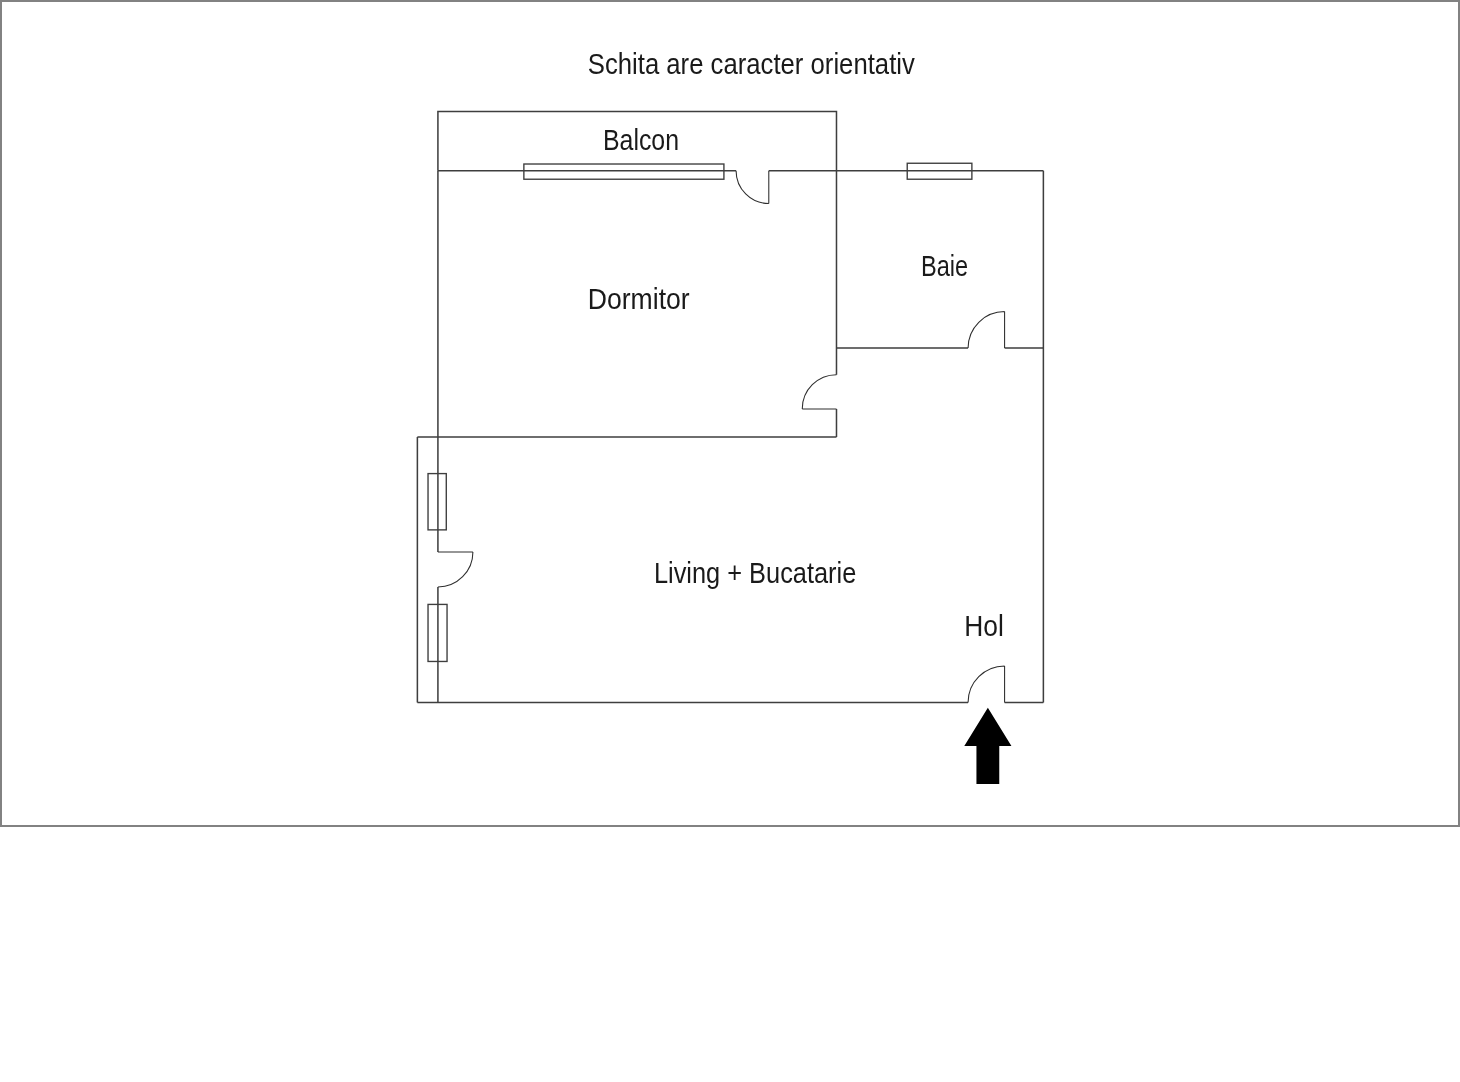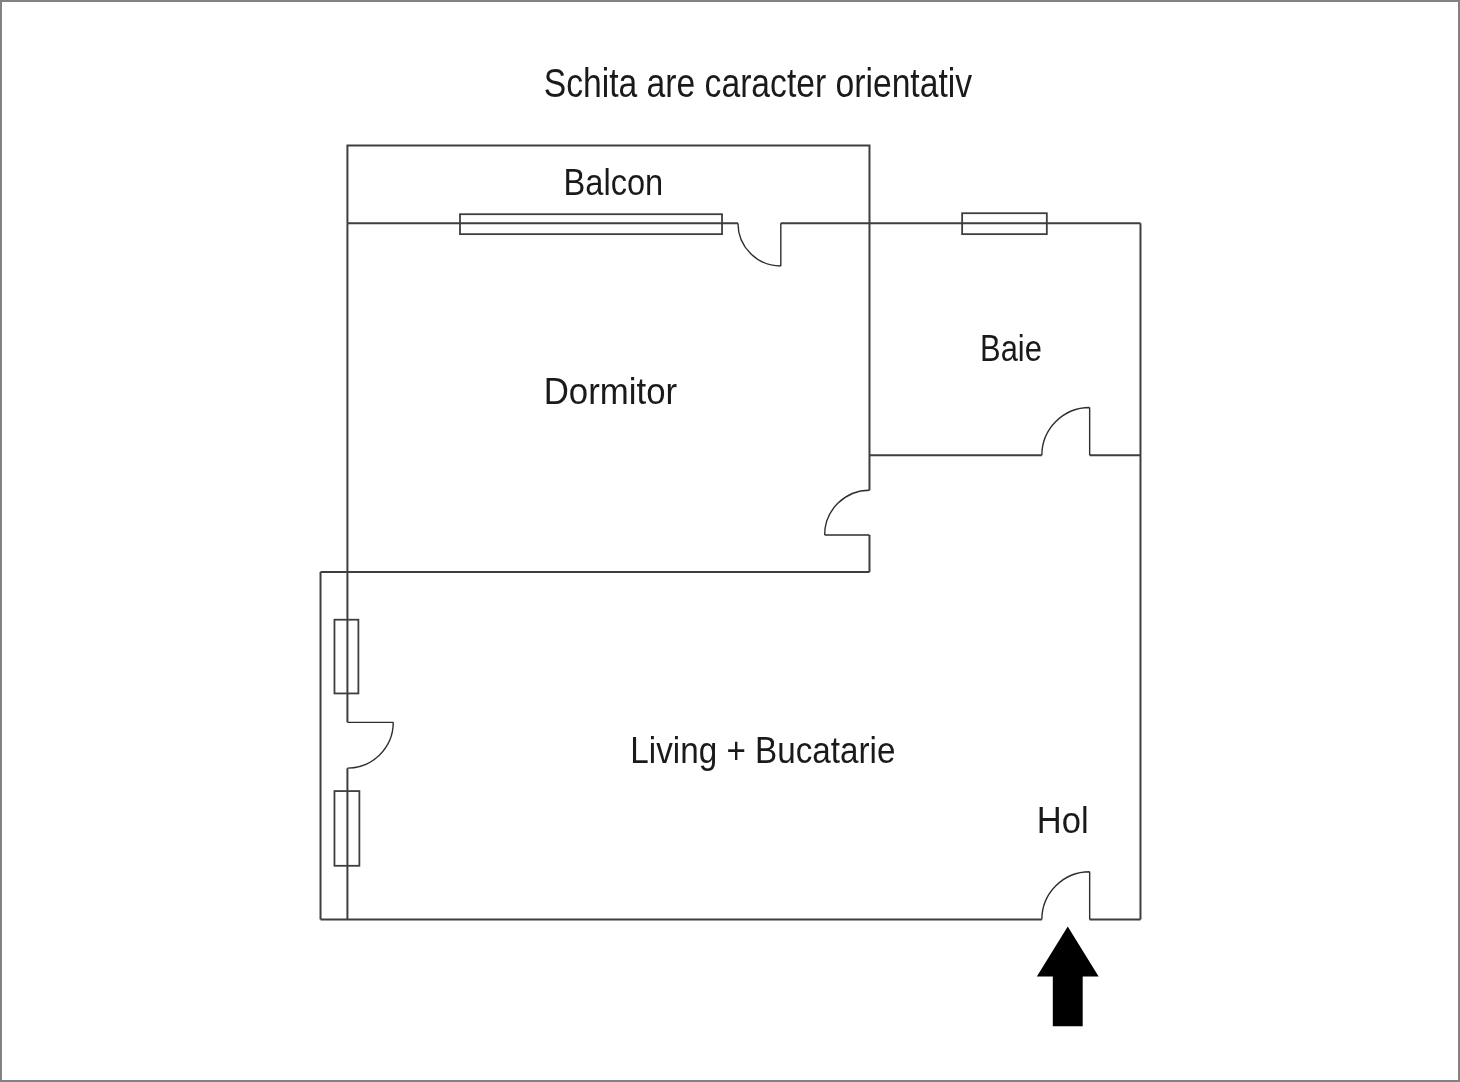--- a/index.html
+++ b/index.html
@@ -4,21 +4,21 @@
 <style>
   html, body {
     margin: 0;
     padding: 0;
     background: #ffffff;
     font-family: "Liberation Sans", sans-serif;
   }
   .canvas {
     position: relative;
     width: 1460px;
-    height: 1082px;
+    height: 827px;
     box-sizing: border-box;
     background: #ffffff;
     border: 2px solid #828282;
     overflow: hidden;
   }
   svg { display: block; width: 100%; height: 100%; }
   .wall   { fill: none; stroke: #3e3e3e; stroke-width: 2;   stroke-linecap: butt; }
   .window { fill: none; stroke: #3e3e3e; stroke-width: 1.8; }
   .door   { fill: none; stroke: #2e2e2e; stroke-width: 1.4; }
   .arrow  { fill: #000000; stroke: none; }

